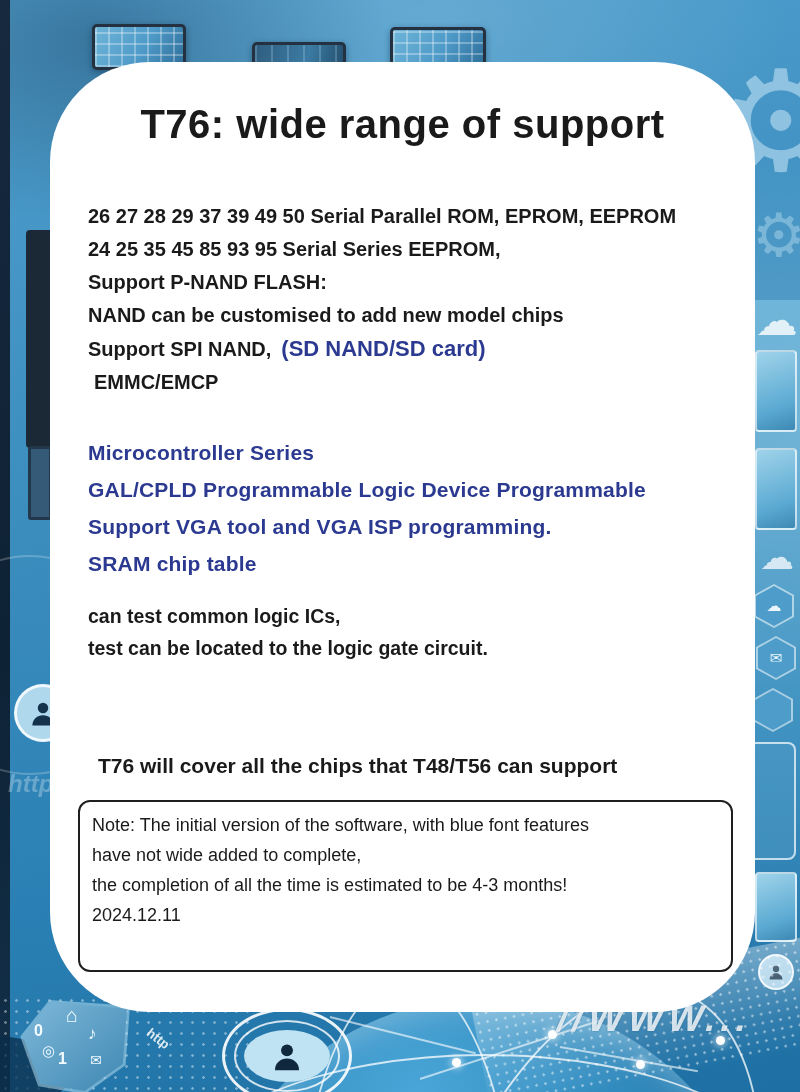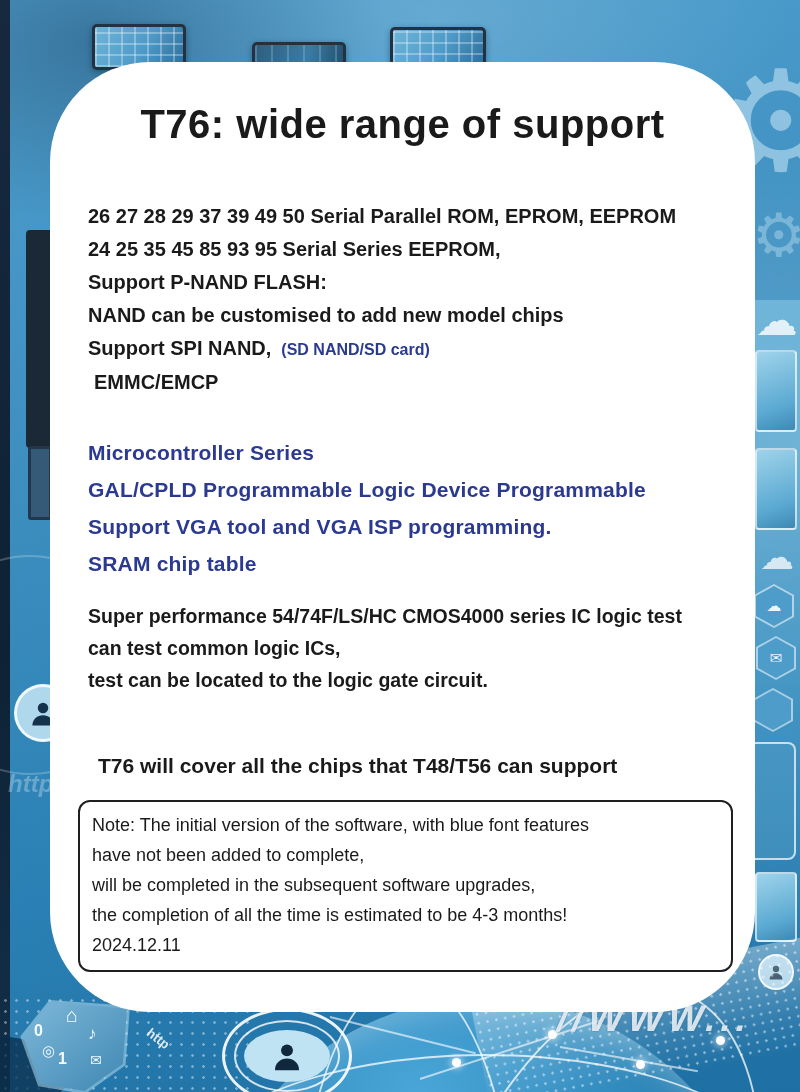--- a/index.html
+++ b/index.html
@@ -82,21 +82,21 @@
   
   #card{position:absolute;left:50px;top:62px;width:705px;height:950px;background:var(--card-bg);
      border-radius:100px;z-index:10;}
   #title{position:absolute;top:40px;left:0;width:100%;text-align:center;
      font-size:40px;font-weight:bold;color:var(--text-black);letter-spacing:.5px;}
   .tblock{position:absolute;left:38px;color:var(--text-black);font-weight:bold;}
   .tblock p{white-space:nowrap;}
   #block-memory{top:138px;font-size:20px;}
   #block-memory p{line-height:33px;}
   #block-memory .indent{padding-left:6px;}
-  .blue-inline{color:var(--text-blue);font-size:16px;margin-left:10px;}
+  .blue-inline{color:var(--text-blue);font-size:22px;margin-left:10px;}
   #block-features{top:372px;font-size:21px;color:var(--text-blue);letter-spacing:.2px;}
   #block-features p{line-height:37px;}
   #block-logic{top:538px;font-size:19.5px;}
   #block-logic p{line-height:32px;}
   #cover-line{position:absolute;left:48px;top:692px;font-size:21px;font-weight:bold;color:var(--text-black);white-space:nowrap;}
   #note-box{position:absolute;left:28px;top:738px;width:655px;height:172px;border:2px solid var(--note-border);
      border-radius:12px;padding:8px 12px;}
   #note-box p{font-size:18px;line-height:30px;font-weight:normal;color:var(--text-black);white-space:nowrap;}
 </style>
 </head>
@@ -204,27 +204,25 @@
   </div>
 
   <div class="tblock" id="block-features">
     <p>Microcontroller Series</p>
     <p>GAL/CPLD Programmable Logic Device Programmable</p>
     <p>Support VGA tool and VGA ISP programming.</p>
     <p>SRAM chip table</p>
   </div>
 
   <div class="tblock" id="block-logic">
-    <p>Super performance 54/74F/LS/HC CMOS4000 series IC logic test</p>
     <p>can test common logic ICs,</p>
     <p>test can be located to the logic gate circuit.</p>
   </div>
 
   <p id="cover-line">T76 will cover all the chips that T48/T56 can support</p>
 
   <div id="note-box">
     <p>Note: The initial version of the software, with blue font features</p>
-    <p>have not been added to complete,</p>
-    <p>will be completed in the subsequent software upgrades,</p>
+    <p>have not wide added to complete,</p>
     <p>the completion of all the time is estimated to be 4-3 months!</p>
     <p>2024.12.11</p>
   </div>
 </div>
 
 </body></html>

